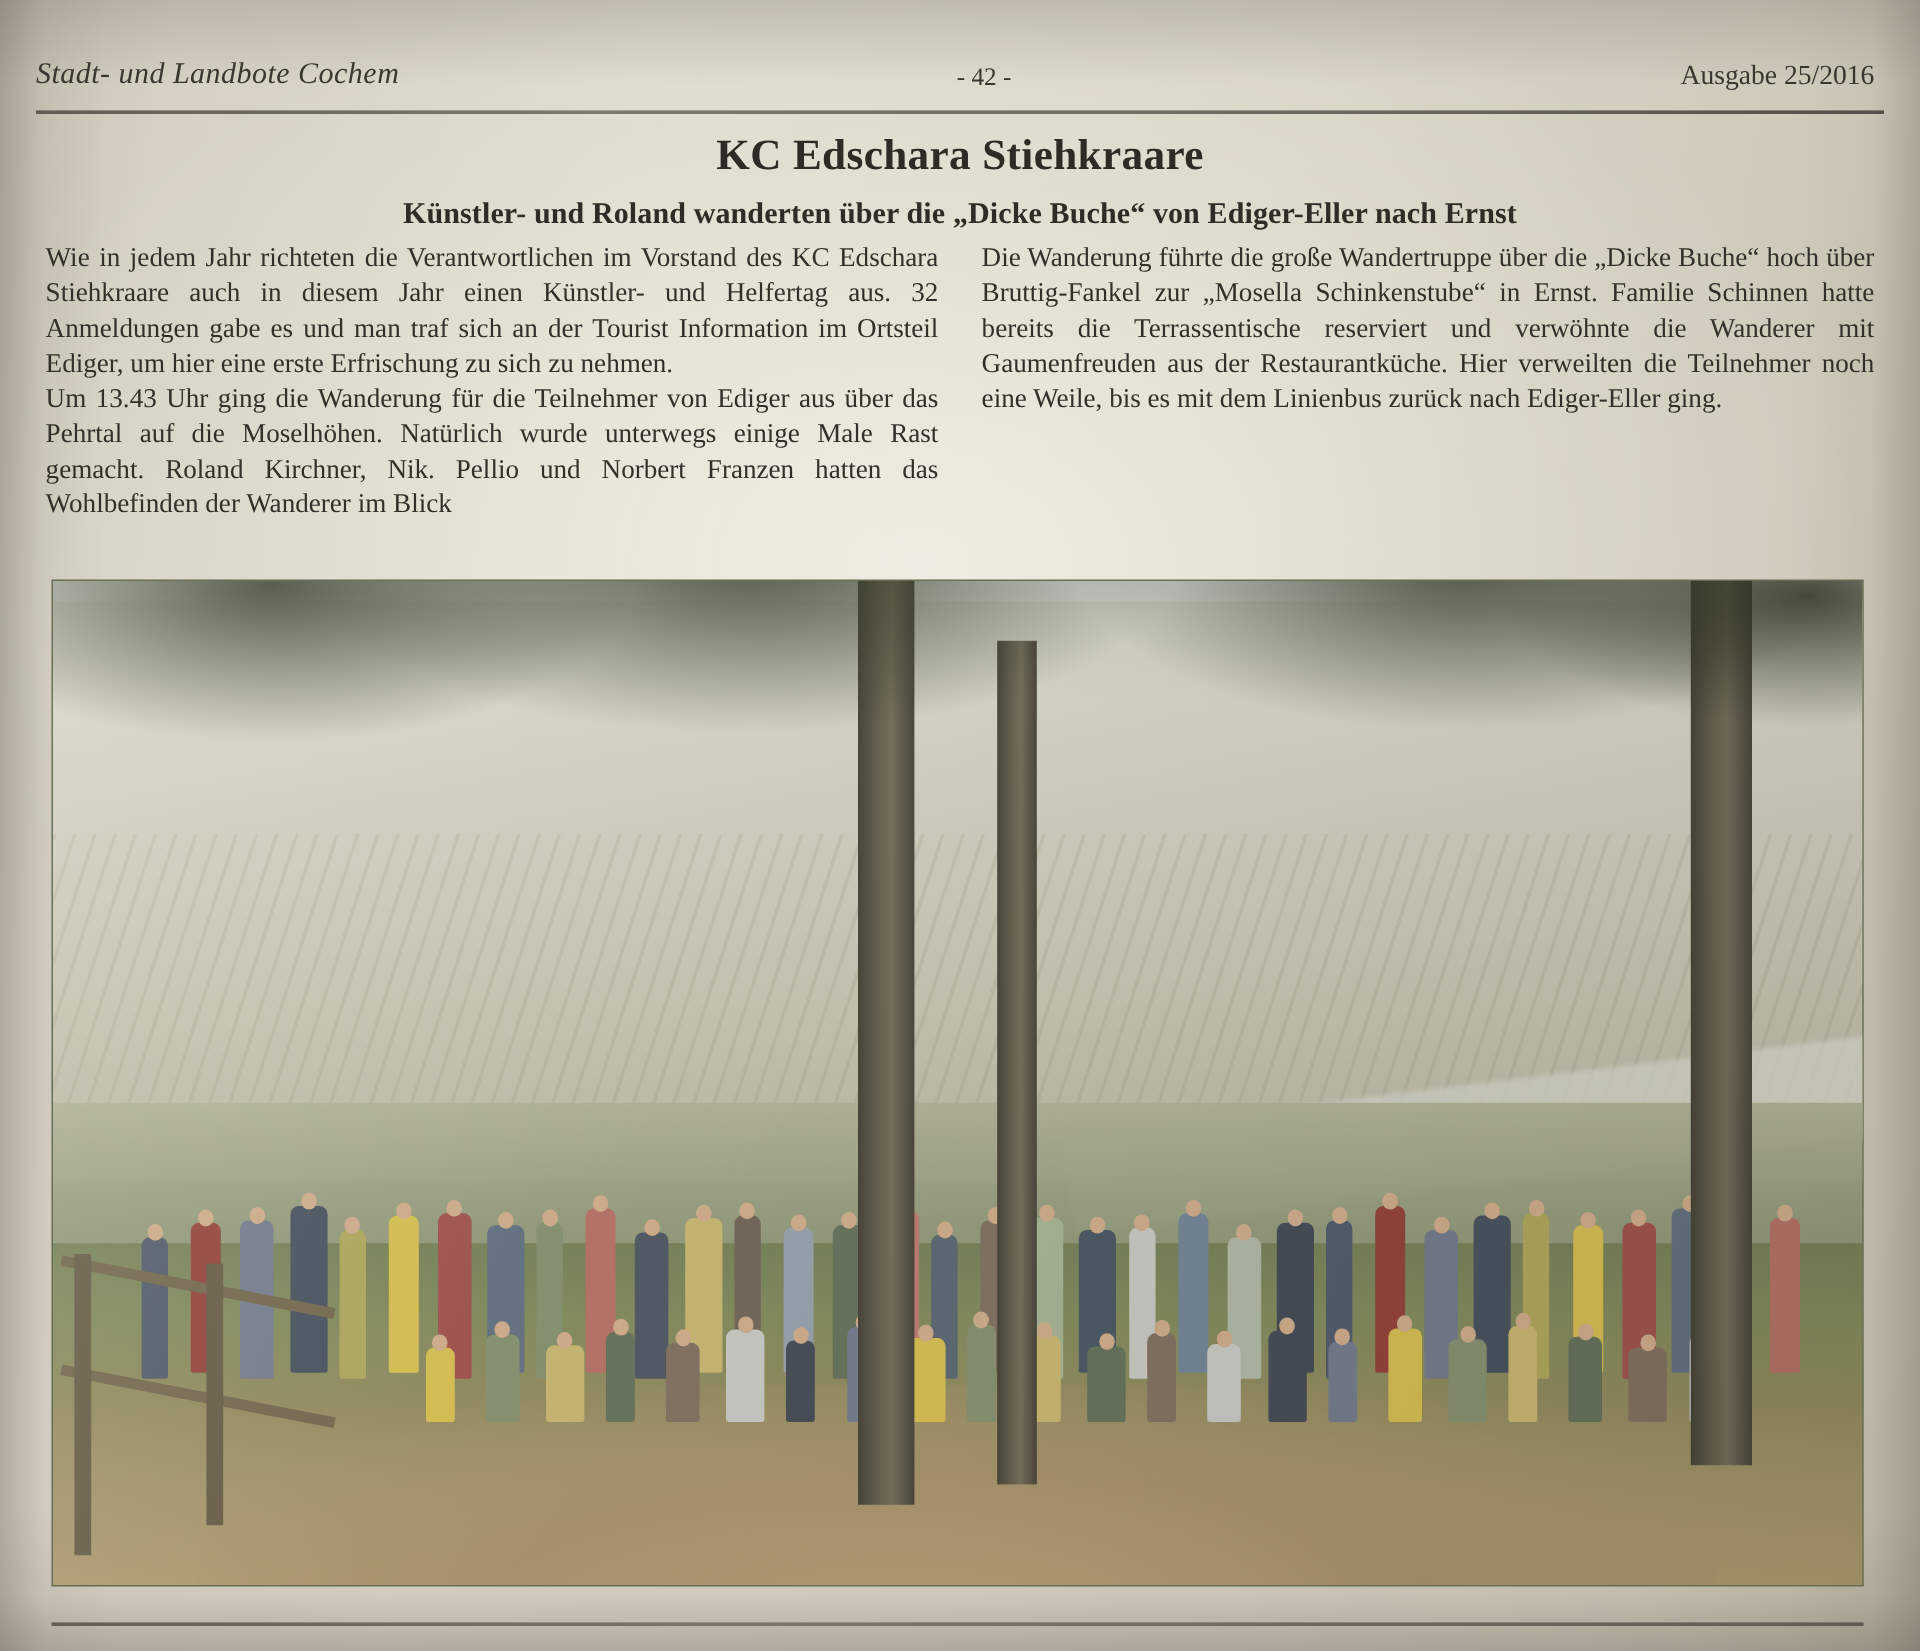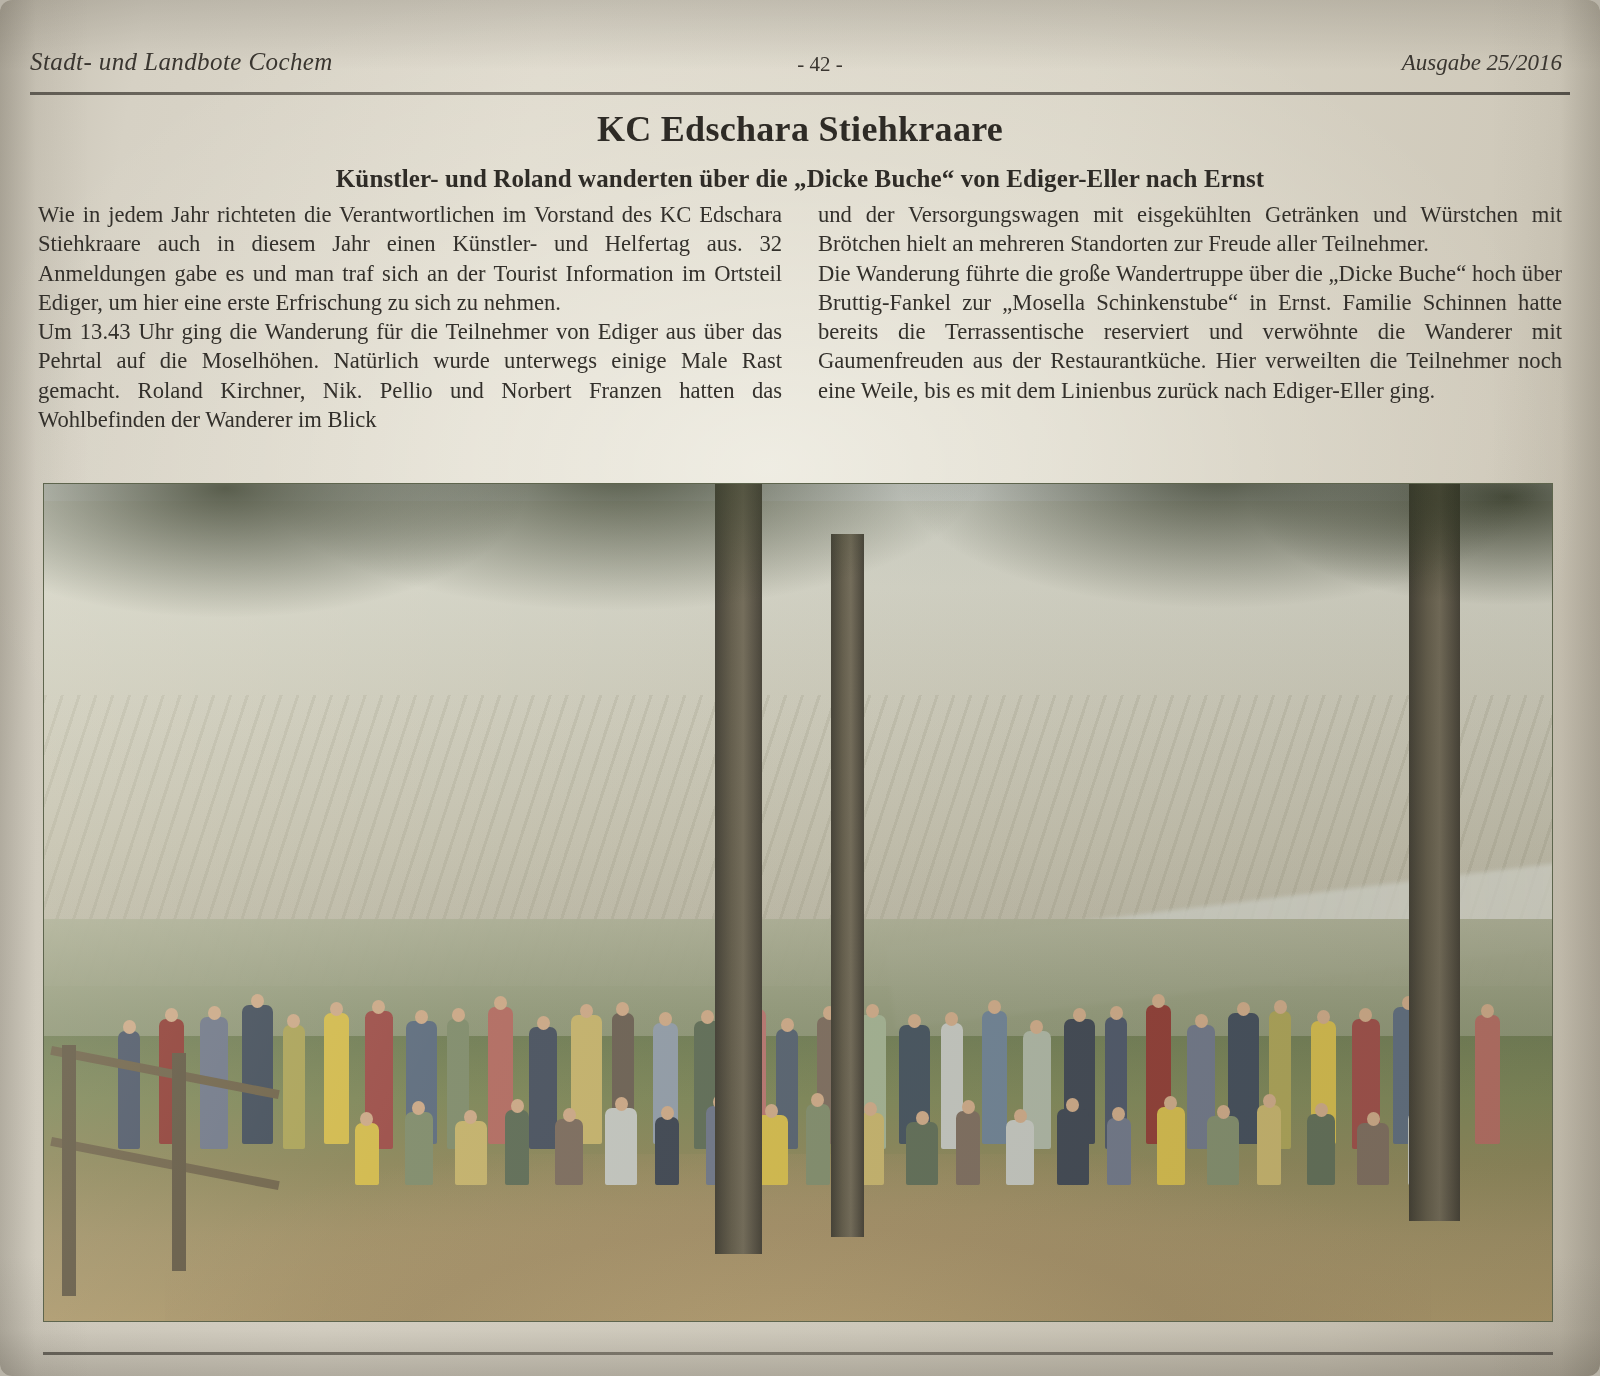--- a/index.html
+++ b/index.html
@@ -7,21 +7,20 @@
     padding: 0;
     background: #b9b4a8;
   }
   #page {
     position: relative;
     width: 1600px;
     height: 1376px;
     overflow: hidden;
     background: #cdc8bc;
     font-family: "Liberation Serif", serif;
-    border-radius: 12px;
   }
   
   #paper {
     position: absolute;
     left: 0; top: 0;
     width: 1600px; height: 1376px;
     background:
       radial-gradient(ellipse 1100px 700px at 48% 34%, rgba(255,255,248,0.55) 0%, rgba(255,255,245,0.18) 45%, rgba(200,192,175,0.0) 75%),
       linear-gradient(100deg, #c6c0b2 0%, #d6d1c4 8%, #ded9cc 30%, #d9d4c6 60%, #cfc9ba 85%, #bdb6a6 100%);
   }
@@ -65,21 +64,20 @@
     left: 700px;
     top: 4px;
     width: 180px;
     text-align: center;
     font-size: 21px;
   }
   .masthead .right {
     position: absolute;
     right: 8px; top: 2px;
     font-size: 23px;
-    font-style: italic;
     white-space: nowrap;
   }
   .rule-top {
     position: absolute;
     left: 30px;
     top: 92px;
     width: 1540px;
     height: 3px;
     background: linear-gradient(to right, #55514a, #6a655c 20%, #59544c 80%, #474views);
     background: linear-gradient(to right, #4e4a42, #6b665d 30%, #55504a 75%, #403c36);
@@ -295,21 +293,20 @@
 
     <div class="club-title">KC Edschara Stiehkraare</div>
     <div class="article-subtitle">Künstler- und Roland wanderten über die „Dicke Buche“ von Ediger-Eller nach Ernst</div>
 
     <div class="columns">
       <div class="col">
         <p>Wie in jedem Jahr richteten die Verantwortlichen im Vorstand des KC Edschara Stiehkraare auch in diesem Jahr einen Künstler- und Helfertag aus. 32 Anmeldungen gabe es und man traf sich an der Tourist Information im Ortsteil Ediger, um hier eine erste Erfrischung zu sich zu nehmen.</p>
         <p>Um 13.43 Uhr ging die Wanderung für die Teilnehmer von Ediger aus über das Pehrtal auf die Moselhöhen. Natürlich wurde unterwegs einige Male Rast gemacht. Roland Kirchner, Nik. Pellio und Norbert Franzen hatten das Wohlbefinden der Wanderer im Blick</p>
       </div>
       <div class="col">
-        <p>und der Versorgungswagen mit eisgekühlten Getränken und Würstchen mit Brötchen hielt an mehreren Standorten zur Freude aller Teilnehmer.</p>
         <p>Die Wanderung führte die große Wandertruppe über die „Dicke Buche“ hoch über Bruttig-Fankel zur „Mosella Schinkenstube“ in Ernst. Familie Schinnen hatte bereits die Terrassentische reserviert und verwöhnte die Wanderer mit Gaumenfreuden aus der Restaurantküche. Hier verweilten die Teilnehmer noch eine Weile, bis es mit dem Linienbus zurück nach Ediger-Eller ging.</p>
       </div>
     </div>
 
     <div class="photo-frame">
       <div class="photo">
         <div class="sky"></div>
         <div class="hill"></div>
         <div class="river"></div>
         <div class="slope"></div>

